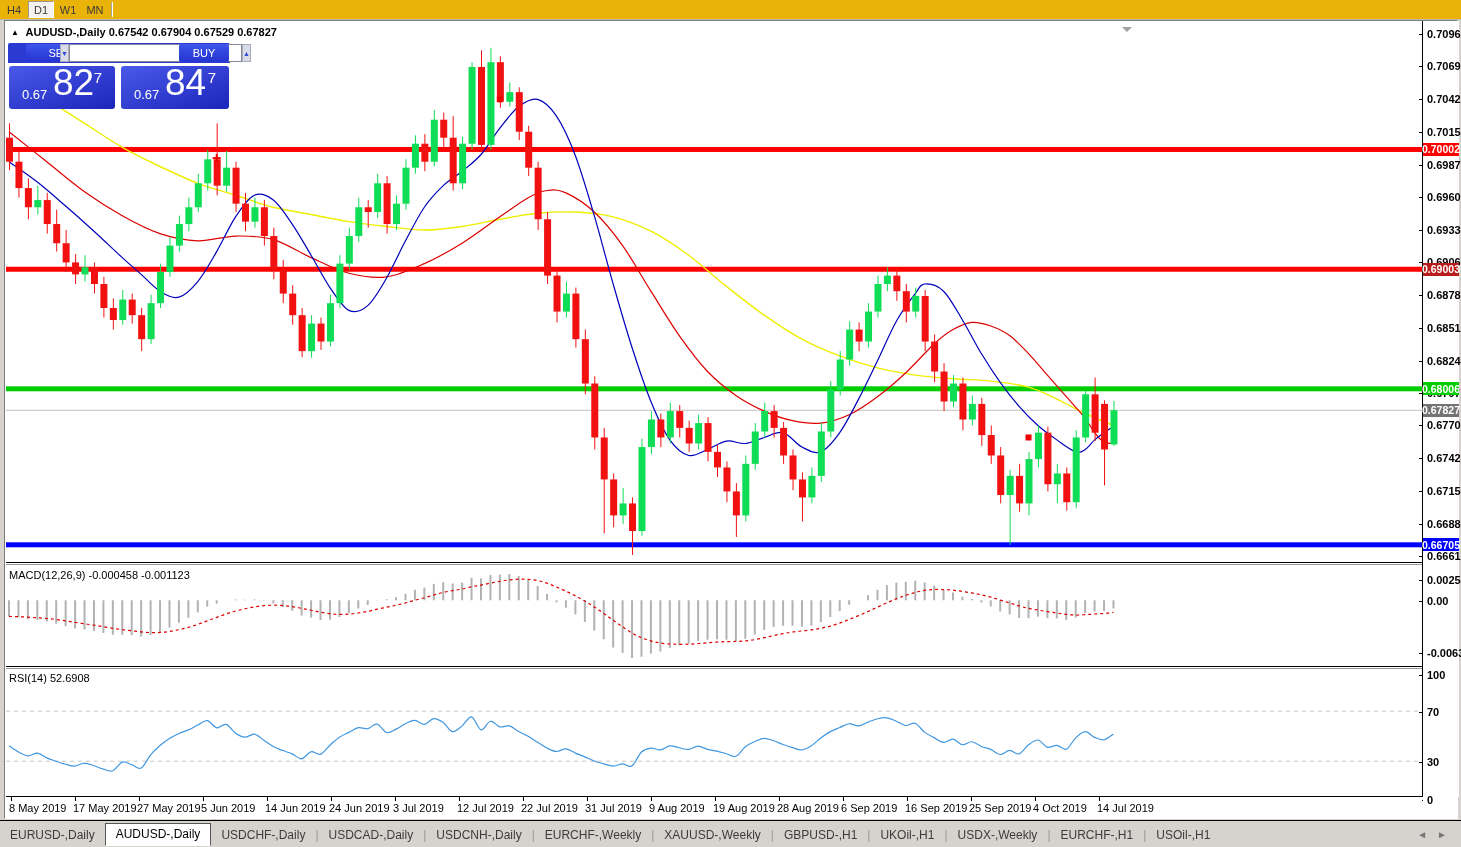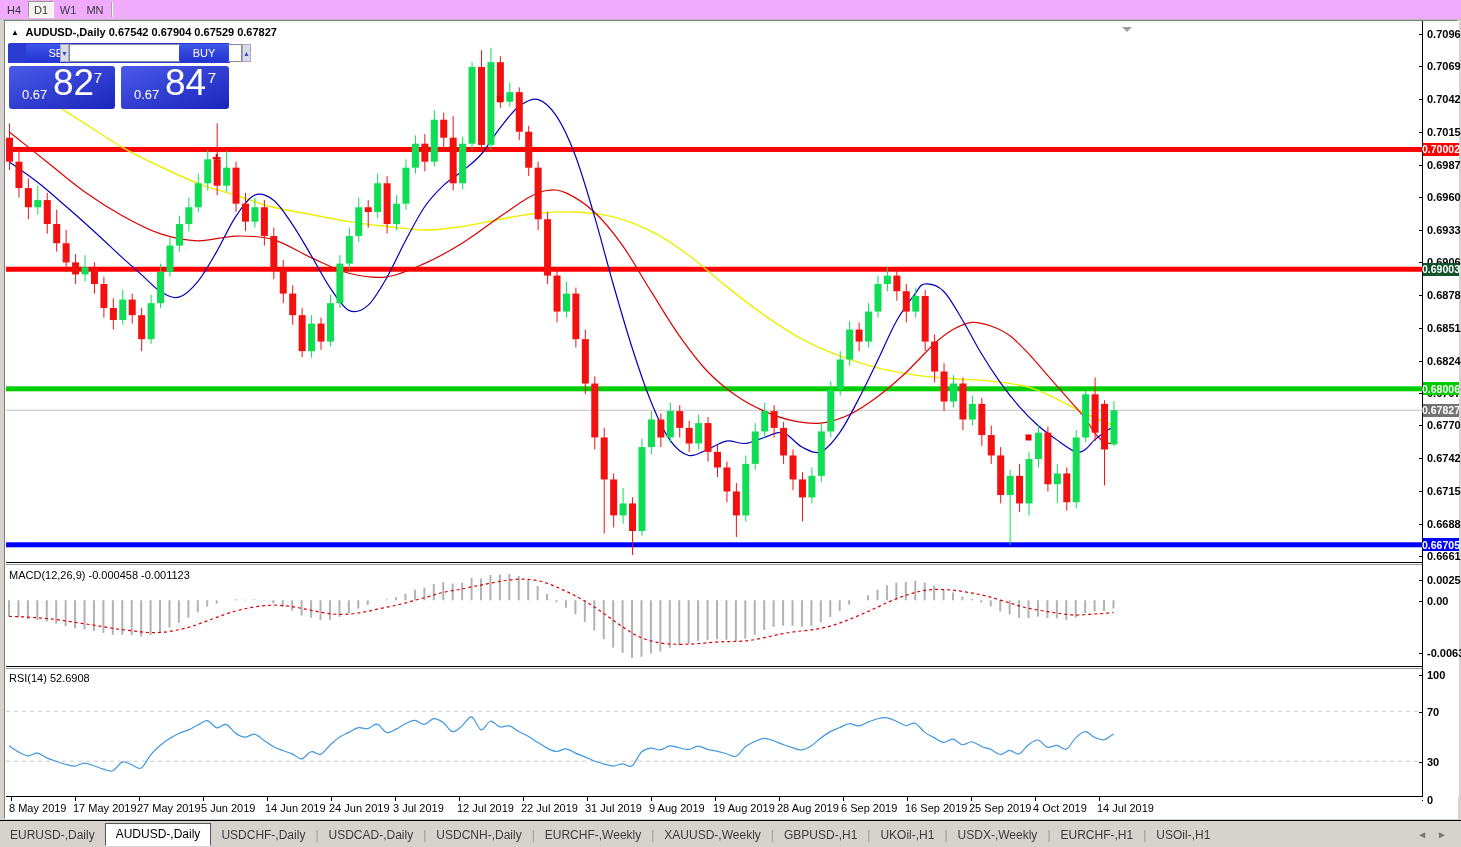--- a/index.html
+++ b/index.html
@@ -1,19 +1,19 @@
 <!DOCTYPE html>
 <html><head>
 <meta charset="utf-8">
 <style>
   html,body{margin:0;padding:0;}
   body{width:1461px;height:847px;background:#d6d3ce;position:relative;overflow:hidden;
        font-family:"Liberation Sans","DejaVu Sans",sans-serif;-webkit-font-smoothing:none;}
   
-  .toolbar{position:absolute;left:0;top:0;width:1461px;height:19px;background:#f0abfc;
+  .toolbar{position:absolute;left:0;top:0;width:1461px;height:19px;background:#eab308;
            border-bottom:1px solid #bdbab5;display:flex;align-items:center;}
   .tf-btn{height:17px;min-width:26px;padding:0 3px;margin-left:1px;display:flex;align-items:center;justify-content:center;
           font-size:11px;color:#3a3a3a;border:1px solid transparent;box-sizing:border-box;}
   .tf-btn.active{background:#f4f3f1;border:1px solid #9a9894;border-right-color:#fff;border-bottom-color:#fff;}
   .tb-sep{width:1px;height:15px;background:#a8a5a0;border-right:1px solid #fff;margin:0 3px;}
   
   .chart-window{position:absolute;left:4px;top:20px;width:1454px;height:799px;background:#fff;
                 border-top:1px solid #7d7d7d;border-left:1px solid #7d7d7d;border-right:1px solid #fff;border-bottom:1px solid #fff;box-sizing:border-box;}
   .panel-svg{position:absolute;left:1px;}
   .axis-col{position:absolute;left:1417px;top:0;width:36px;height:776px;background:#fff;border-left:1px solid #000;}
@@ -510,21 +510,21 @@
       <div class="tick-dash" style="top: 404.487px;"></div>
       <div class="tick" style="top: 431.46px;">0.67425</div>
       <div class="tick-dash" style="top: 437.46px;"></div>
       <div class="tick" style="top: 463.835px;">0.67155</div>
       <div class="tick-dash" style="top: 469.835px;"></div>
       <div class="tick" style="top: 496.808px;">0.66880</div>
       <div class="tick-dash" style="top: 502.808px;"></div>
       <div class="tick" style="top: 529.182px;">0.66610</div>
       <div class="tick-dash" style="top: 535.182px;"></div>
       <div class="lvl-box" style="top: 121.968px; background: rgb(254, 0, 0);">0.70002</div>
-      <div class="lvl-box" style="top: 241.752px; background: #14532d;">0.69003</div>
+      <div class="lvl-box" style="top: 241.752px; background: #b91c1c;">0.69003</div>
       <div class="lvl-box" style="top: 361.296px; background: rgb(0, 206, 0);">0.68006</div>
       <div class="lvl-box" style="top: 517.291px; background: rgb(0, 0, 254);">0.66705</div>
       <div class="lvl-box" style="top: 382.759px; background: #737373;">0.67827</div>
       <div class="tick" style="top: 553.102px;">0.002574</div>
       <div class="tick-dash" style="top: 559.102px;"></div>
       <div class="tick" style="top: 574.263px;">0.00</div>
       <div class="tick-dash" style="top: 580.263px;"></div>
       <div class="tick" style="top: 626.268px;">-0.006326</div>
       <div class="tick-dash" style="top: 632.268px;"></div>
       <div class="tick" style="top: 647.7px;">100</div>

